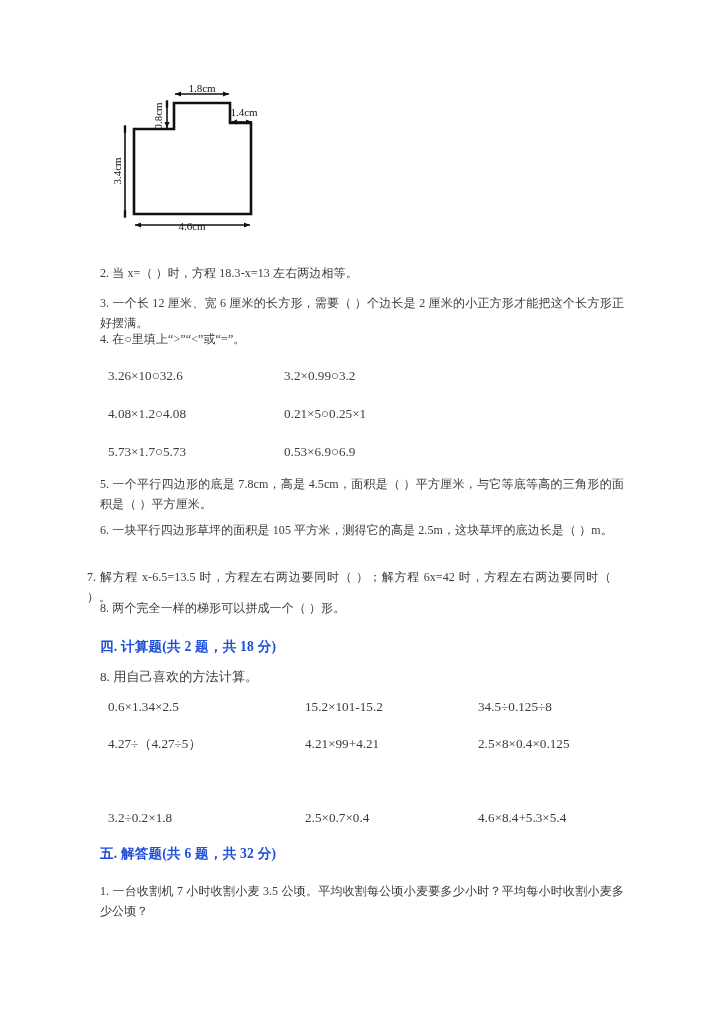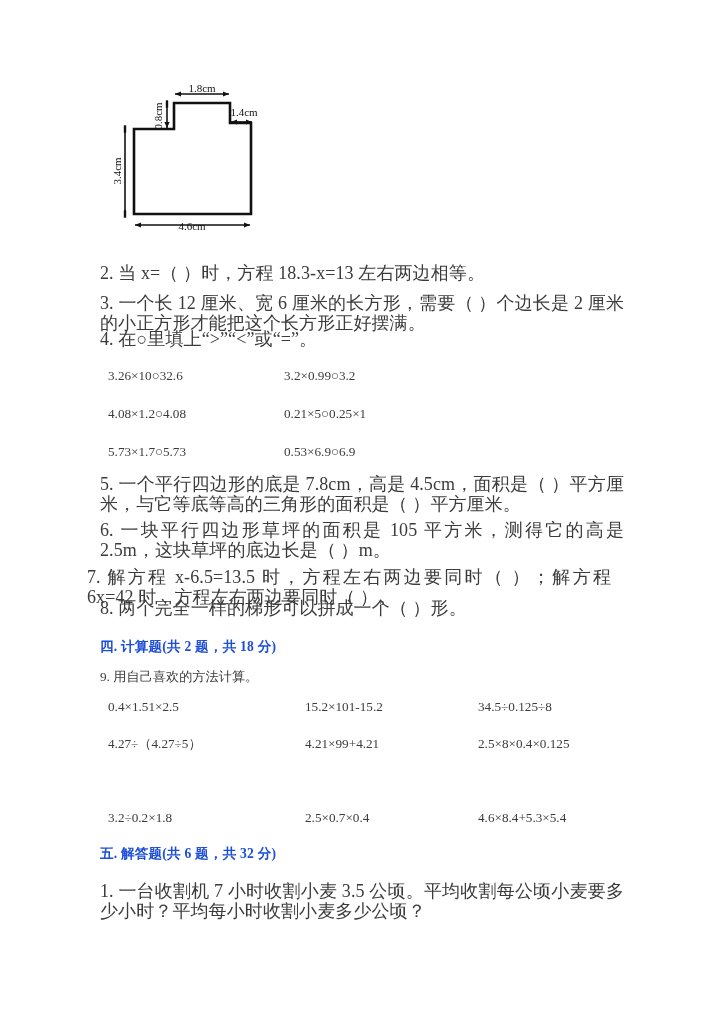--- a/index.html
+++ b/index.html
@@ -28,21 +28,21 @@
     position: absolute;
     left: 112px;
     top: 78px;
     width: 200px;
     height: 160px;
   }
   .figure-wrap svg { display: block; }
 
   
   .qline {
-    font-size: 18px;
+    font-size: 12px;
     line-height: 19.5px;
     letter-spacing: 0.1px;
     text-align: justify;
     color: #3b3b3b;
   }
   .block-q2   { position: absolute; left: 100px; top: 264px;  width: 524px; }
   .block-q3   { position: absolute; left: 100px; top: 294px;  width: 524px; }
   .block-q4   { position: absolute; left: 100px; top: 330px;  width: 524px; }
 
   .cmp-row {
@@ -155,24 +155,24 @@
     <span class="c1">5.73×1.7○5.73</span>
     <span class="c2">0.53×6.9○6.9</span>
   </div>
 
   <div class="qline block-q5">5. 一个平行四边形的底是 7.8cm，高是 4.5cm，面积是（        ）平方厘米，与它等底等高的三角形的面积是（        ）平方厘米。</div>
   <div class="qline block-q6">6. 一块平行四边形草坪的面积是 105 平方米，测得它的高是 2.5m，这块草坪的底边长是（        ）m。</div>
   <div class="qline block-q7">7. 解方程 x-6.5=13.5 时，方程左右两边要同时（        ）；解方程 6x=42 时，方程左右两边要同时（        ）。</div>
   <div class="qline block-q8">8. 两个完全一样的梯形可以拼成一个（        ）形。</div>
 
   <div class="sec-head sec-4">四. 计算题(共 2 题，共 18 分)</div>
-  <div class="sub-head sub-1">9. 用自己喜欢的方法计算。</div>
+  <div class="sub-head sub-1">8. 用自己喜欢的方法计算。</div>
 
   <div class="calc-row calc-1">
-    <span class="k1">0.4×1.51×2.5</span>
+    <span class="k1">0.6×1.34×2.5</span>
     <span class="k2">15.2×101-15.2</span>
     <span class="k3">34.5÷0.125÷8</span>
   </div>
   <div class="calc-row calc-2">
     <span class="k1">4.27÷（4.27÷5）</span>
     <span class="k2">4.21×99+4.21</span>
     <span class="k3">2.5×8×0.4×0.125</span>
   </div>
 
 

